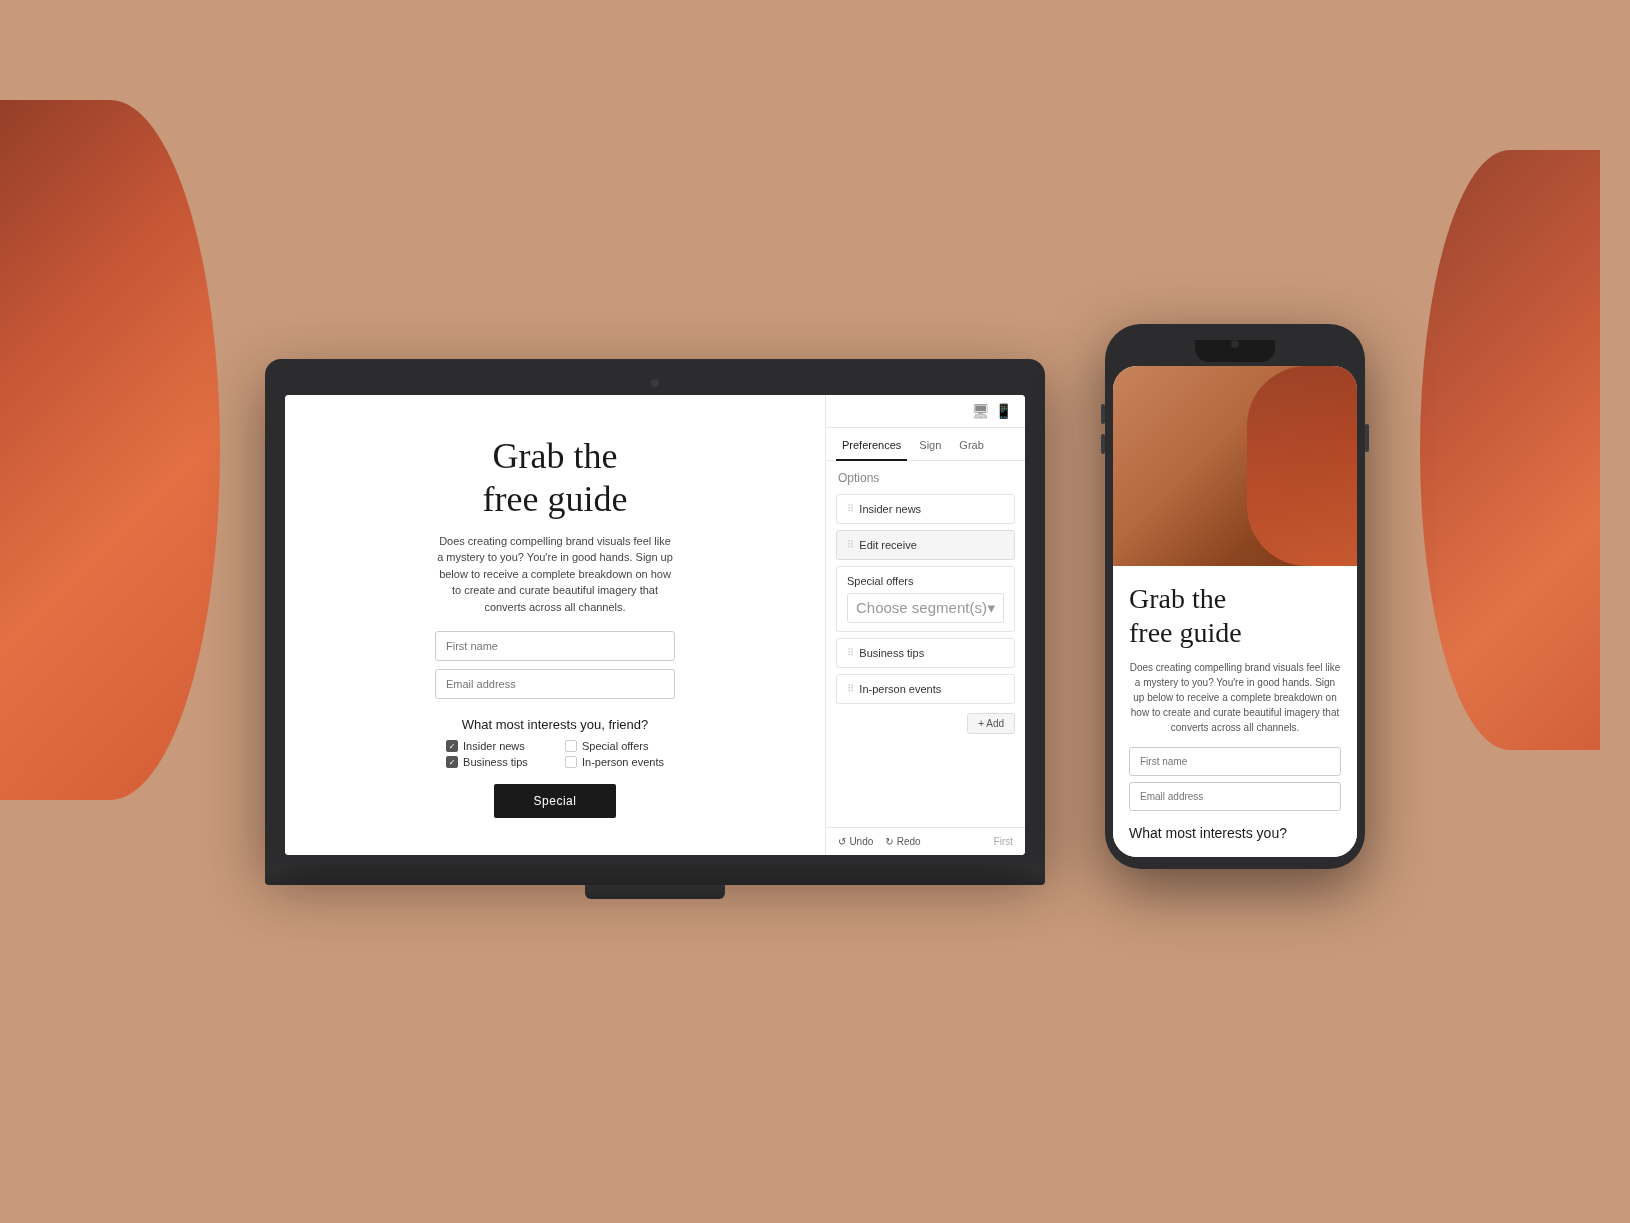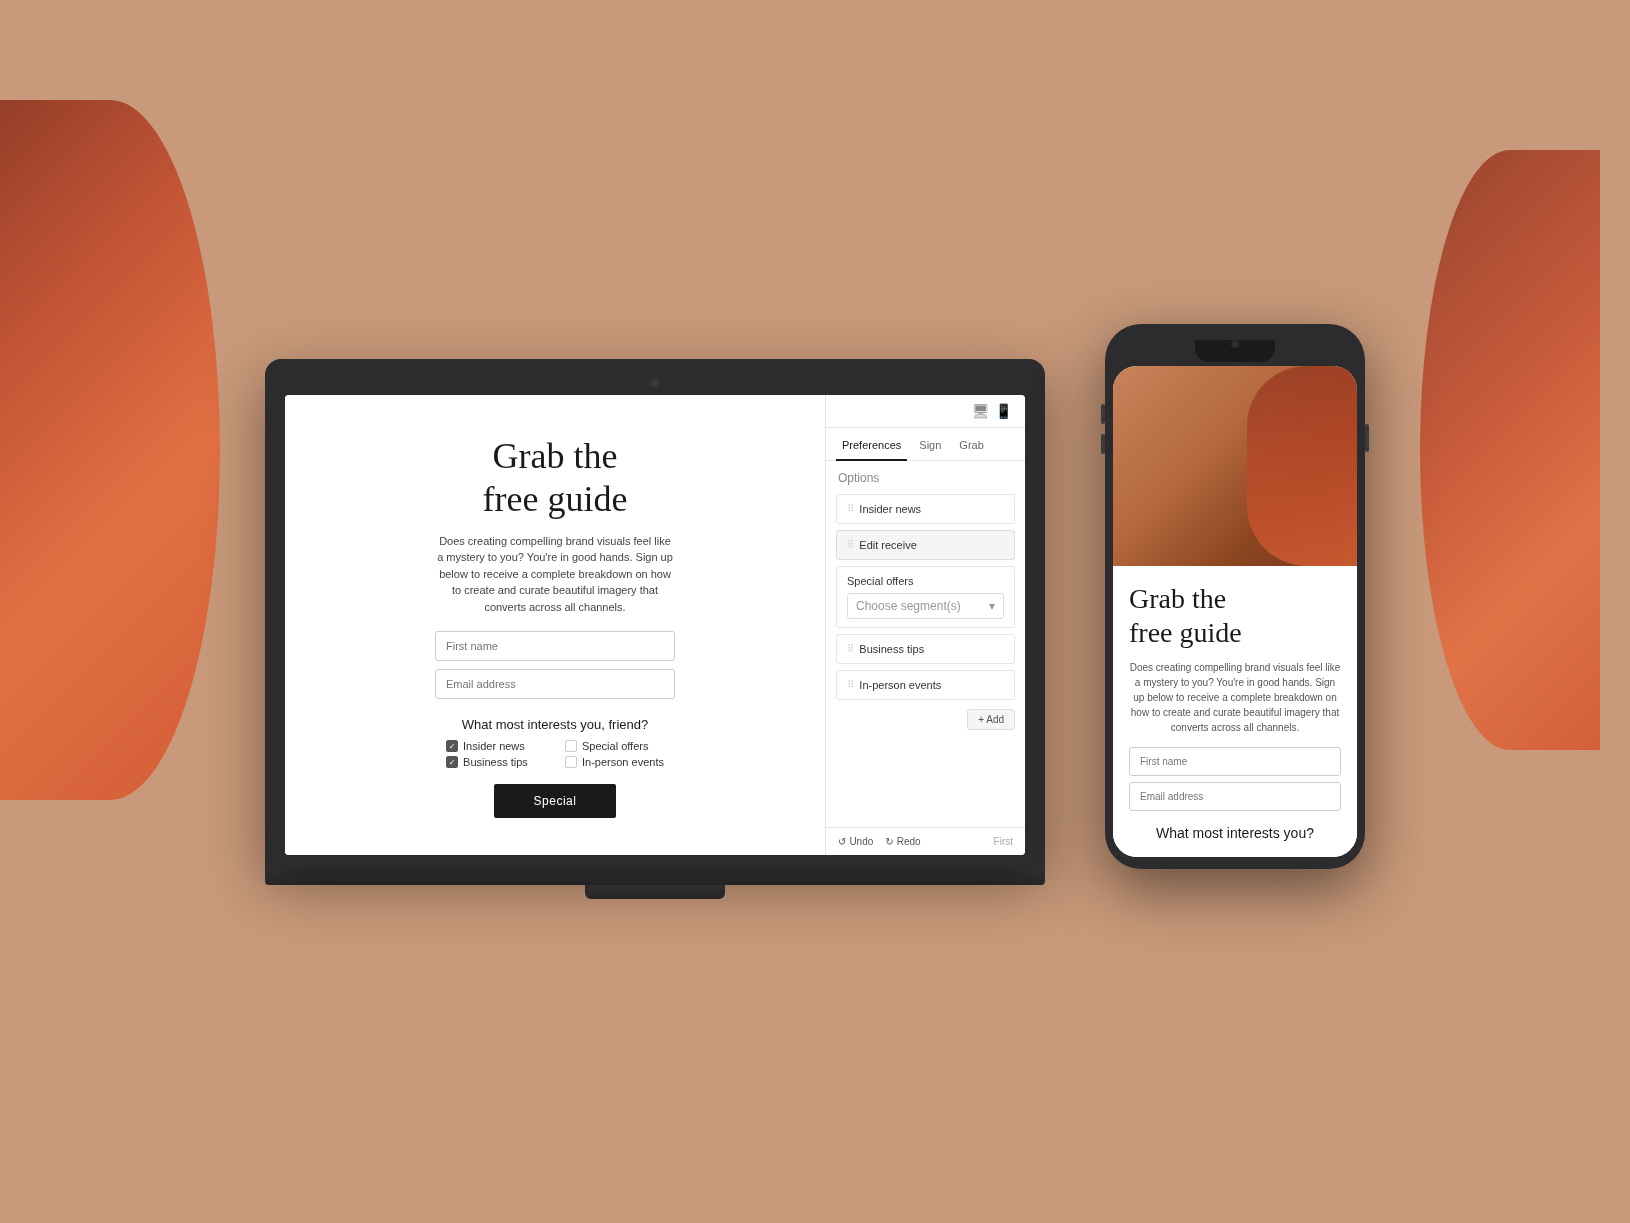--- a/index.html
+++ b/index.html
@@ -281,21 +281,21 @@
       color: #333;
       font-weight: 500;
       margin-bottom: 6px;
     }
 
     .segment-dropdown {
       width: 100%;
       border: 1px solid #ddd;
       border-radius: 3px;
       padding: 5px 8px;
-      font-size: 12px;
+      font-size: 15px;
       color: #999;
       display: flex;
       justify-content: space-between;
       align-items: center;
       cursor: pointer;
       background: white;
     }
 
     .pref-bottom {
       margin-top: auto;
@@ -427,21 +427,21 @@
       font-size: 10px;
       color: #999;
       margin-bottom: 6px;
       outline: none;
     }
 
     .phone-question {
       font-size: 14px;
       font-weight: 500;
       color: #1a1a1a;
-      text-align: center;
+      text-align: left;
       margin-top: 8px;
     }
 
     .side-buttons {
       position: absolute;
       right: -4px;
       top: 100px;
       display: flex;
       flex-direction: column;
       gap: 12px;

